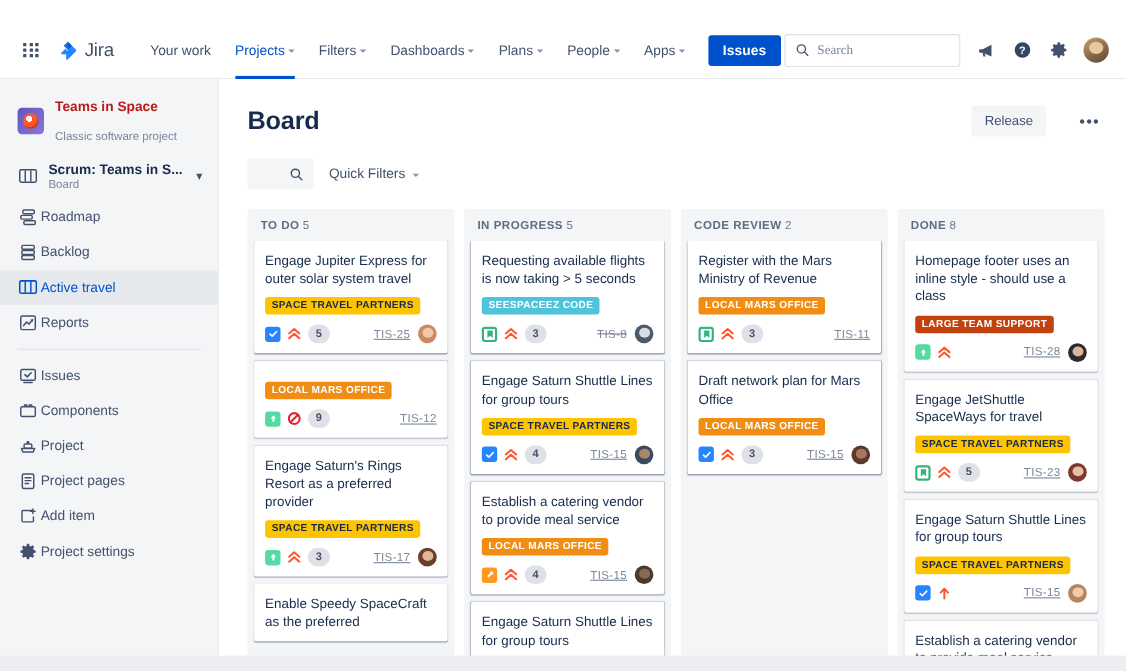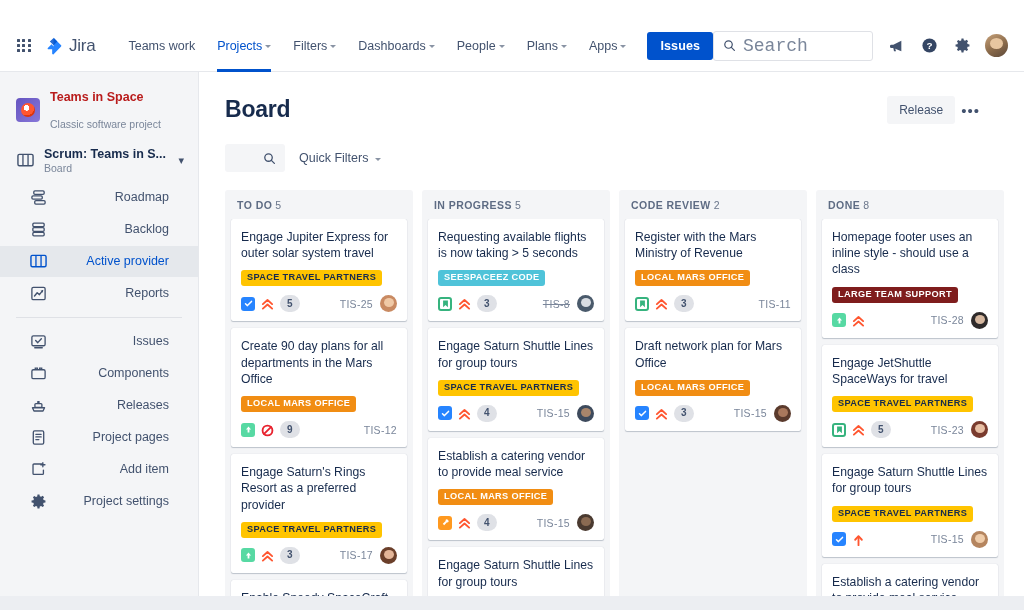--- a/index.html
+++ b/index.html
@@ -46,22 +46,22 @@
     padding:7px 13px; border-radius:3px; border:none; cursor:pointer; letter-spacing:.1px;
   }
 
   .top-right { margin-left:auto; display:flex; align-items:center; gap:13px; }
   .searchbox {
     display:flex; align-items:center; gap:7px; width:160px; height:30px;
     border:1px solid #dfe1e6; border-radius:3px; padding:0 9px; background:#fff; cursor:text;
   }
   .searchbox .s-ico { flex:0 0 auto; }
   .searchbox input {
-    border:none; outline:none; font-size:18px; color:#42526e; width:100%;
-    font-family:Liberation Mono, monospace; background:transparent;
+    border:none; outline:none; font-size:12px; color:#42526e; width:100%;
+    font-family:Liberation Serif, serif; background:transparent;
   }
   .searchbox input::placeholder { color:#7a869a; }
   .ticon { width:20px; height:20px; display:flex; align-items:center; justify-content:center; cursor:pointer; }
   .avatar-top { width:23px;height:23px;border-radius:50%; background:linear-gradient(150deg,#c8a27a,#8a6a4a 55%,#5c483a); cursor:pointer; position:relative; overflow:hidden;}
   .avatar-top::after{content:"";position:absolute;left:5px;top:4px;width:13px;height:11px;border-radius:50%;background:#e8c6a0;}
 
   
   .sidebar {
     position:absolute; top:72px; left:0; width:199px; height:524px;
     background:#f4f5f7; border-right:1px solid #e6e8ec; padding-top:10px;
@@ -78,34 +78,34 @@
   .proj-name { font-size:12.5px; font-weight:700; color:#b91c1c; line-height:1.25; }
   .proj-sub { font-size:10.5px; color:#7a869a; margin-top:12px; }
 
   .board-row { display:flex; align-items:center; gap:10px; padding:7px 14px 7px 16px; cursor:pointer; }
   .board-row .txt { flex:1; min-width:0; }
   .board-name { font-size:12.5px; font-weight:700; color:#172b4d; white-space:nowrap; overflow:hidden; text-overflow:ellipsis; }
   .board-sub { font-size:10.5px; color:#7a869a; margin-top:1px; }
   .chev-down { color:#42526e; font-size:11px; }
 
   .side-item {
-    display:flex; align-items:center; gap:14px; height:31px; padding:0 29px; cursor:pointer;
-    font-size:12.5px; color:#42526e; margin:1px 0;justify-content:space-between;
+    display:flex; align-items:center; gap:3px; height:31px; padding:0 16px; cursor:pointer;
+    font-size:12.5px; color:#42526e; margin:1px 0;
   }
   .side-item .lbl { line-height:1; }
   .side-item.active { background:#e5e8ec; color:#0052cc; font-weight:500; }
   .side-item.active .lbl { color:#0052cc; }
   .side-sep { height:1px; background:#dfe1e6; margin:8px 16px 8px 16px; }
   .icn { width:18px; height:18px; flex:0 0 auto; display:flex; align-items:center; justify-content:center; }
 
   
   .main { position:absolute; top:72px; left:199px; width:825px; height:524px; background:#fff; padding:24px 0 0 26px; }
   .board-title-row { display:flex; align-items:flex-start; }
   .board-title { font-size:23px; font-weight:600; color:#172b4d; letter-spacing:-.2px; }
-  .title-actions { margin-left:auto; display:flex; align-items:center; gap:0; padding-right:38px; }
+  .title-actions { margin-left:auto; display:flex; align-items:center; gap:24px; padding-right:18px; }
   .release-btn {
     background:#f4f5f7; color:#42526e; border:none; border-radius:3px;
     font-size:12px; padding:7px 12px; cursor:pointer; font-family:"Liberation Sans",sans-serif;
   }
   .dots-btn { background:transparent; border:none; cursor:pointer; color:#42526e; font-size:15px; letter-spacing:1px; padding:4px 6px; line-height:1;}
 
   .filter-row { display:flex; align-items:center; margin-top:20px; gap:14px; }
   .search-pill {
     width:60px; height:28px; background:#f4f5f7; border-radius:3px;
     display:flex; align-items:center; justify-content:flex-end; padding-right:9px; cursor:pointer;
@@ -132,21 +132,21 @@
   .epic {
     display:inline-block; margin-top:9px; border-radius:3px; padding:2px 6px 2.5px 6px;
     font-size:9.2px; font-weight:700; letter-spacing:.35px; line-height:1.25;
   }
   .card-foot { display:flex; align-items:center; margin-top:9px; gap:6px; }
   .pts {
     background:#dfe1e6; color:#42526e; font-size:10px; font-weight:600;
     border-radius:9px; padding:1.5px 7px; line-height:1.4;
   }
   .card-right { margin-left:auto; display:flex; align-items:center; gap:7px; }
-  .key { font-size:10.5px; color:#7a869a; letter-spacing:.3px; }
+  .key { font-size:10.5px; color:#7a869a; letter-spacing:.3px;text-decoration:underline; }
   .key.done { text-decoration:line-through; }
   .av { width:17px; height:17px; border-radius:50%; flex:0 0 auto; position:relative; overflow:hidden; }
   .av::after { content:""; position:absolute; left:3.5px; top:3px; width:10px; height:9px; border-radius:50%; }
 
   
   .ity { width:14px;height:14px;border-radius:3px;display:flex;align-items:center;justify-content:center;flex:0 0 auto; }
   .ity.task { background:#2684ff; }
   .ity.bug-green { background:#fff; border:2px solid #36b37e; border-radius:3px; }
   .ity.improve { background:#57d9a3; }
   .ity.orange { background:#ff991f; }
@@ -178,40 +178,40 @@
     <div class="jira-logo">
       <svg class="jira-mark" viewBox="0 0 24 24">
         <path d="M11.5 2.2 L20.5 11.2 a1 1 0 0 1 0 1.4 L11.5 21.8 a1 1 0 0 1 -1.7 -.7 V16 H5.3 a1 1 0 0 1 -.7 -1.7 L9 10 l2.5 2.6 z" fill="#2684ff"></path>
         <path d="M11.5 2.2 L16 6.7 l-4.5 4.5 -4.5 -4.5 3.2 -3.2 a1 1 0 0 1 1.3 -.3z" fill="#0052cc" opacity="0.85"></path>
       </svg>
       <span class="jira-word">Jira</span>
     </div>
 
     <div class="nav-items">
       <div class="nav-item">
-        <span>Teams work</span>
+        <span>Your work</span>
       </div>
       <div class="nav-item active">
         <span>Projects</span>
         <span class="caret"></span>
       </div>
       <div class="nav-item">
         <span>Filters</span>
         <span class="caret"></span>
       </div>
       <div class="nav-item">
         <span>Dashboards</span>
         <span class="caret"></span>
       </div>
       <div class="nav-item">
+        <span>Plans</span>
+        <span class="caret"></span>
+      </div>
+      <div class="nav-item">
         <span>People</span>
-        <span class="caret"></span>
-      </div>
-      <div class="nav-item">
-        <span>Plans</span>
         <span class="caret"></span>
       </div>
       <div class="nav-item">
         <span>Apps</span>
         <span class="caret"></span>
       </div>
       <button class="create-btn">Issues</button>
     </div>
 
     <div class="top-right">
@@ -292,21 +292,21 @@
     </div>
 
     <div class="side-item active">
       <span class="icn">
         <svg width="17" height="16" viewBox="0 0 18 16">
           <rect x="1" y="2" width="16" height="12" rx="1.6" fill="none" stroke="#0052cc" stroke-width="1.5"></rect>
           <line x1="6.3" y1="2.6" x2="6.3" y2="13.4" stroke="#0052cc" stroke-width="1.4"></line>
           <line x1="11.7" y1="2.6" x2="11.7" y2="13.4" stroke="#0052cc" stroke-width="1.4"></line>
         </svg>
       </span>
-      <span class="lbl">Active provider</span>
+      <span class="lbl">Active travel</span>
     </div>
 
     <div class="side-item">
       <span class="icn">
         <svg width="17" height="17" viewBox="0 0 18 18">
           <rect x="2" y="2.5" width="14" height="13" rx="1.6" fill="none" stroke="#42526e" stroke-width="1.4"></rect>
           <polyline points="4.8,11.6 7.6,8.2 10,10.2 13.3,6" fill="none" stroke="#42526e" stroke-width="1.5" stroke-linecap="round" stroke-linejoin="round"></polyline>
           <polygon points="13.6,5.6 13.7,8.3 11.2,6.1" fill="#42526e"></polygon>
         </svg>
       </span>
@@ -337,21 +337,21 @@
     </div>
 
     <div class="side-item">
       <span class="icn">
         <svg width="17" height="17" viewBox="0 0 18 18">
           <path d="M2.6 11.4 h12.8 l-1.6 3.4 H4.2 z" fill="none" stroke="#42526e" stroke-width="1.4" stroke-linejoin="round"></path>
           <rect x="5.2" y="7" width="7.4" height="4" rx="1" fill="none" stroke="#42526e" stroke-width="1.4"></rect>
           <rect x="7.6" y="4.2" width="2.6" height="2.6" rx="0.6" fill="#42526e"></rect>
         </svg>
       </span>
-      <span class="lbl">Releases</span>
+      <span class="lbl">Project</span>
     </div>
 
     <div class="side-item">
       <span class="icn">
         <svg width="17" height="17" viewBox="0 0 18 18">
           <rect x="3.5" y="2" width="11" height="14" rx="1.4" fill="none" stroke="#42526e" stroke-width="1.4"></rect>
           <line x1="6.2" y1="5.6" x2="11.8" y2="5.6" stroke="#42526e" stroke-width="1.4" stroke-linecap="round"></line>
           <line x1="6.2" y1="8.4" x2="11.8" y2="8.4" stroke="#42526e" stroke-width="1.4" stroke-linecap="round"></line>
           <line x1="6.2" y1="11.2" x2="9.4" y2="11.2" stroke="#42526e" stroke-width="1.4" stroke-linecap="round"></line>
         </svg>
@@ -419,21 +419,21 @@
                     <polyline points="2,11.4 7,7 12,11.4" fill="none" stroke="#ff5630" stroke-width="2" stroke-linecap="round" stroke-linejoin="round"></polyline>
                   </svg></span>
                 <span class="pts">5</span>
                 <span class="card-right">
                   <span class="key">TIS-25</span>
                   <span class="av" style="background:#c98a62">
                     <span style="position:absolute;left:3.5px;top:3px;width:10px;height:9px;border-radius:50%;background:#f0c9a6"></span>
                   </span>
                 </span>
               </div></div>
-            <div class="card"><div class="card-title">Create 90 day plans for all departments in the Mars Office</div><div class="epic" style="background:#f18d13;color:#ffffff">LOCAL MARS OFFICE</div><div class="card-foot">
+            <div class="card"><div class="epic" style="background:#f18d13;color:#ffffff">LOCAL MARS OFFICE</div><div class="card-foot">
                 <span class="ity improve">
                   <svg width="9" height="9" viewBox="0 0 12 12">
                     <path d="M6 2 L9.4 6 H7.2 V10 H4.8 V6 H2.6 z" fill="#fff"></path>
                   </svg>
                 </span>
                 <span class="pr"><svg width="13" height="13" viewBox="0 0 14 14">
                     <circle cx="7" cy="7" r="5.3" fill="none" stroke="#e8222e" stroke-width="2"></circle>
                     <line x1="3.3" y1="10.7" x2="10.7" y2="3.3" stroke="#e8222e" stroke-width="2" stroke-linecap="round"></line>
                   </svg></span>
                 <span class="pts">9</span>
@@ -558,21 +558,21 @@
                   <span class="av" style="background:#5a3a2c">
                     <span style="position:absolute;left:3.5px;top:3px;width:10px;height:9px;border-radius:50%;background:#a9785c"></span>
                   </span>
                 </span>
               </div></div>
           </div>
         </div>
         <div class="col">
           <div class="col-head"><span>DONE</span><span class="cnt">8</span></div>
           <div class="col-body">
-            <div class="card"><div class="card-title">Homepage footer uses an inline style - should use a class</div><div class="epic" style="background:#7f1d1d;color:#ffffff">LARGE TEAM SUPPORT</div><div class="card-foot">
+            <div class="card"><div class="card-title">Homepage footer uses an inline style - should use a class</div><div class="epic" style="background:#c2410c;color:#ffffff">LARGE TEAM SUPPORT</div><div class="card-foot">
                 <span class="ity improve">
                   <svg width="9" height="9" viewBox="0 0 12 12">
                     <path d="M6 2 L9.4 6 H7.2 V10 H4.8 V6 H2.6 z" fill="#fff"></path>
                   </svg>
                 </span>
                 <span class="pr"><svg width="13" height="13" viewBox="0 0 14 14">
                     <polyline points="2,6.6 7,2.2 12,6.6" fill="none" stroke="#ff5630" stroke-width="2" stroke-linecap="round" stroke-linejoin="round"></polyline>
                     <polyline points="2,11.4 7,7 12,11.4" fill="none" stroke="#ff5630" stroke-width="2" stroke-linecap="round" stroke-linejoin="round"></polyline>
                   </svg></span>
                 <span class="card-right">

